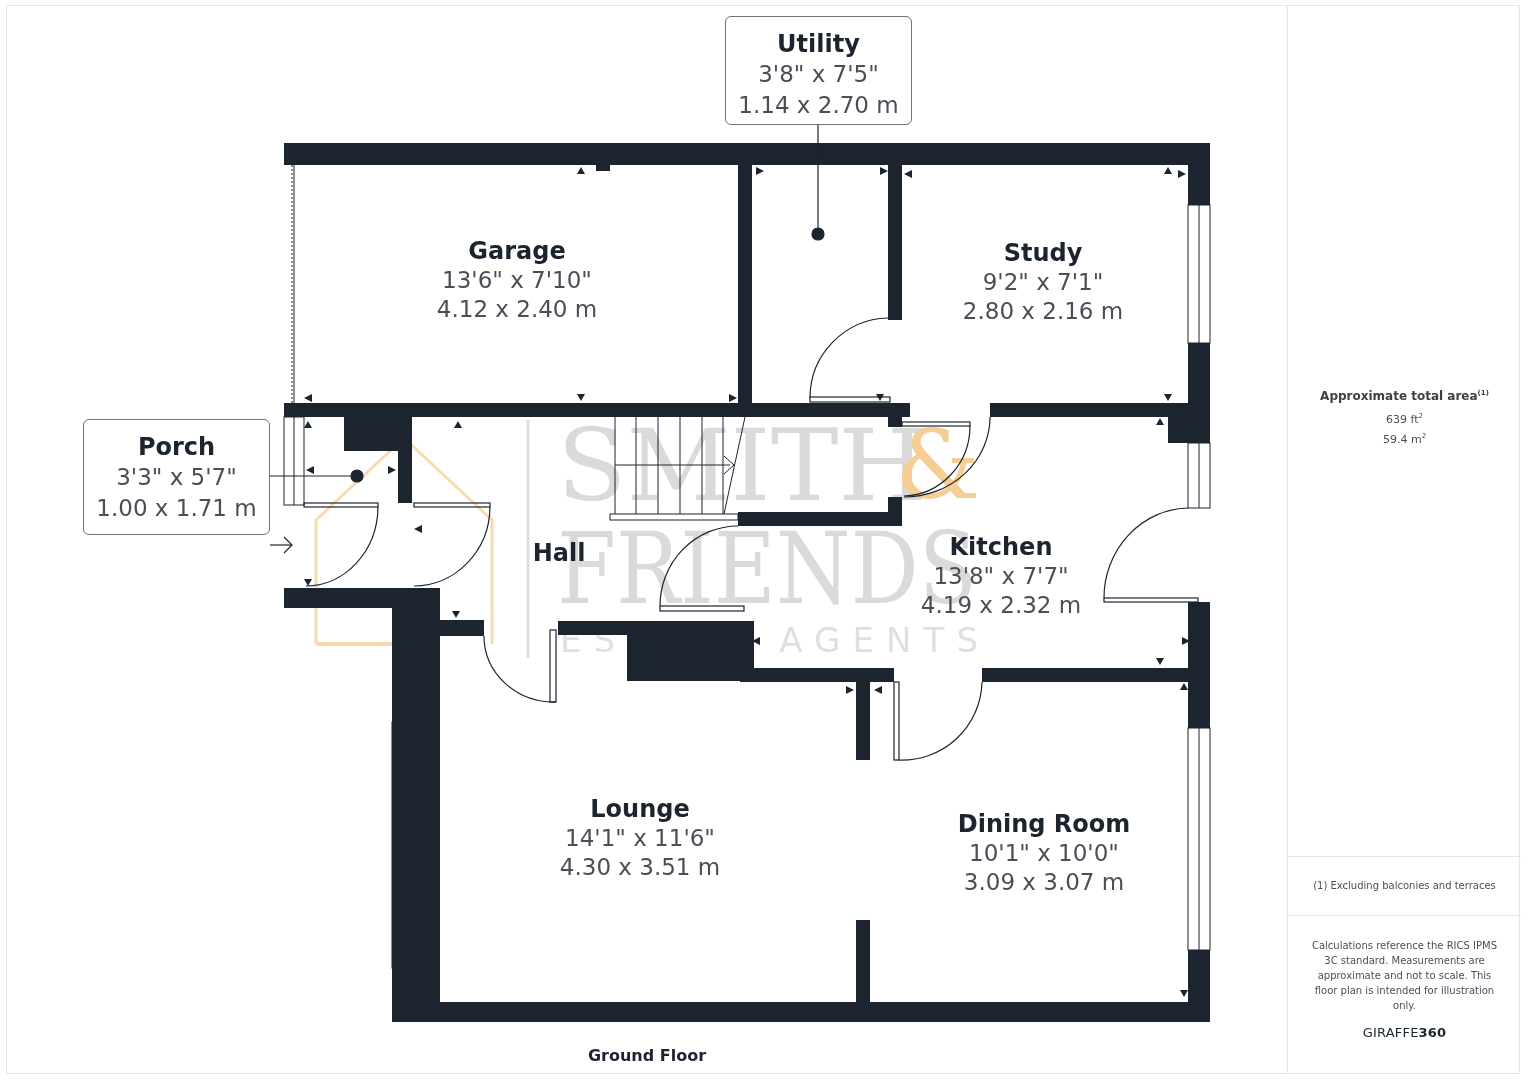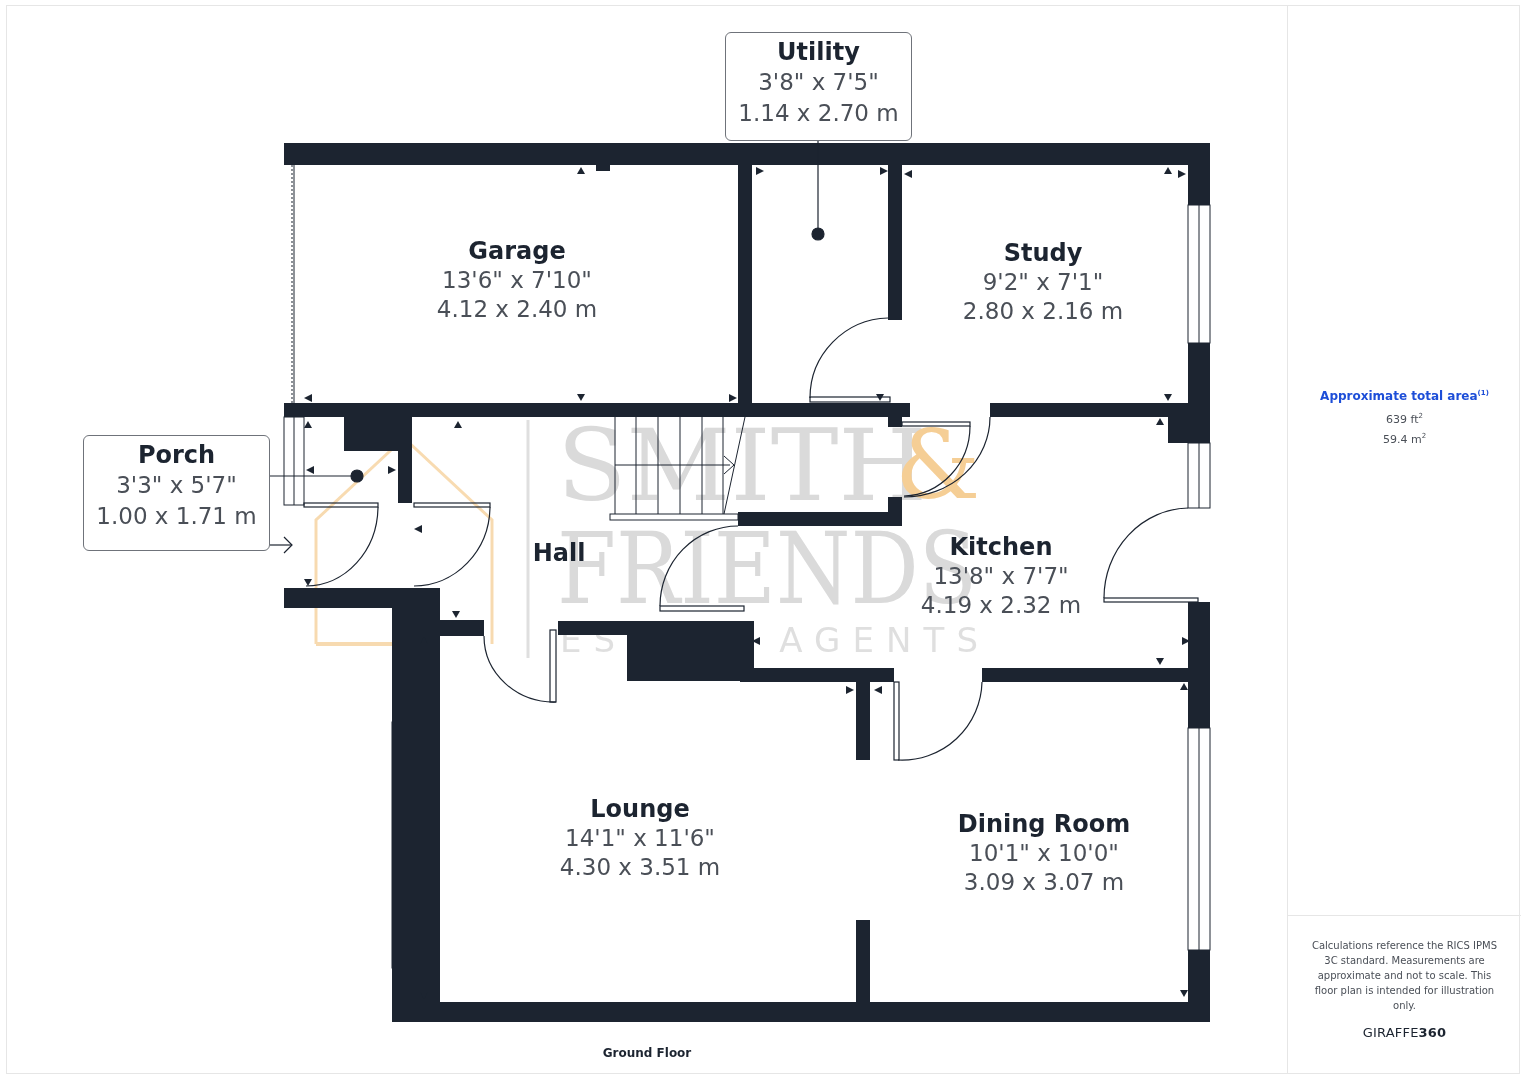--- a/index.html
+++ b/index.html
@@ -4,24 +4,24 @@
   <style>
     html, body { margin: 0; padding: 0; background: #ffffff; }
     body { width: 1527px; height: 1080px; position: relative; overflow: hidden; font-family: "DejaVu Sans", sans-serif; }
     .frame { position: absolute; left: 6px; top: 5px; width: 1514px; height: 1069px; border: 1px solid #e6e6e6; box-sizing: border-box; }
     .plan-area { position: absolute; left: 7px; top: 6px; width: 1280px; height: 1068px; }
     .side-panel { position: absolute; left: 1287px; top: 6px; width: 233px; height: 1068px; border-left: 1px solid #e6e6e6; box-sizing: border-box; }
     svg.plan { position: absolute; left: 0; top: 0; }
     .room-label { position: absolute; text-align: center; transform: translateX(-50%); white-space: nowrap; color: #1c2430; }
     .room-name { font-weight: bold; font-size: 24px; line-height: 30px; color: #1c2430; }
     .room-dim { font-size: 23px; line-height: 29px; color: #4a4f57; }
-    .callout { position: absolute; border: 1px solid #6f737a; border-radius: 6px; background: #ffffff; text-align: center; box-sizing: border-box; padding-top: 4px; margin-top: 16px; }
-    .floor-title { position: absolute; left: 647px; top: 1046px; transform: translateX(-50%); font-weight: bold; font-size: 12px; color: #1c2430; }
+    .callout { position: absolute; border: 1px solid #6f737a; border-radius: 6px; background: #ffffff; text-align: center; box-sizing: border-box; padding-top: 12px; }
+    .floor-title { position: absolute; left: 647px; top: 1046px; transform: translateX(-50%); font-weight: bold; font-size: 16px; color: #1c2430; }
     .area-block { position: absolute; left: 0; top: 383px; width: 233px; text-align: center; }
-    .area-title { font-weight: bold; font-size: 12px; color: #1d4ed8; }
+    .area-title { font-weight: bold; font-size: 12px; color: #404040; }
     .area-title sup { font-size: 7px; }
     .area-val { font-size: 11px; color: #4a4f57; margin-top: 6px; line-height: 14px; }
     .area-val sup { font-size: 7px; }
     .note-sect { position: absolute; left: 0; width: 233px; border-top: 1px solid #e6e6e6; text-align: center; color: #4a4f57; font-size: 10px; }
     .note1 { top: 850px; height: 60px; line-height: 57px; }
     .note2 { top: 909px; padding: 22px 18px 0 18px; box-sizing: border-box; line-height: 15px; }
     .brand { margin-top: 12px; font-size: 13px; color: #1c2430; letter-spacing: 0.2px; }
     .brand b { font-weight: bold; }
     .wm-text { font-family: "DejaVu Serif", serif; fill: #d6d6d6; }
   </style>
@@ -231,17 +231,18 @@
 
   <div class="floor-title" style="left:640px; top:1040px;">Ground Floor</div>
 </div>
 
 <div class="side-panel">
   <div class="area-block">
     <div class="area-title"><span>Approximate total area</span><sup>(1)</sup></div>
     <div class="area-val"><span>639 ft</span><sup>2</sup></div>
     <div class="area-val" style="margin-top:2px;text-align:center;"><span>59.4 m</span><sup>2</sup></div>
   </div>
+  <div class="note-sect note1">(1) Excluding balconies and terraces</div>
   <div class="note-sect note2">
     <div>Calculations reference the RICS IPMS 3C standard. Measurements are approximate and not to scale. This floor plan is intended for illustration only.</div>
     <div class="brand"><span>GIRAFFE</span><b>360</b></div>
   </div>
 </div>
 
 </body></html>

